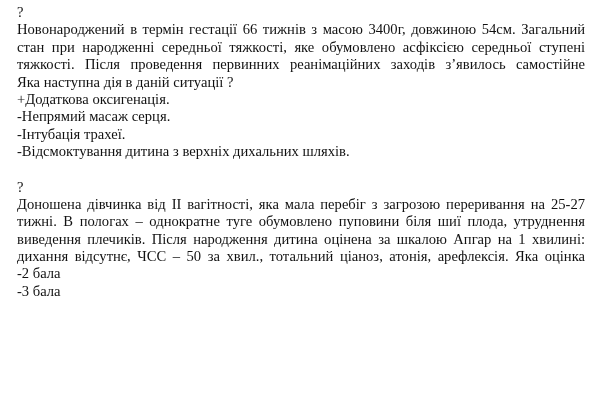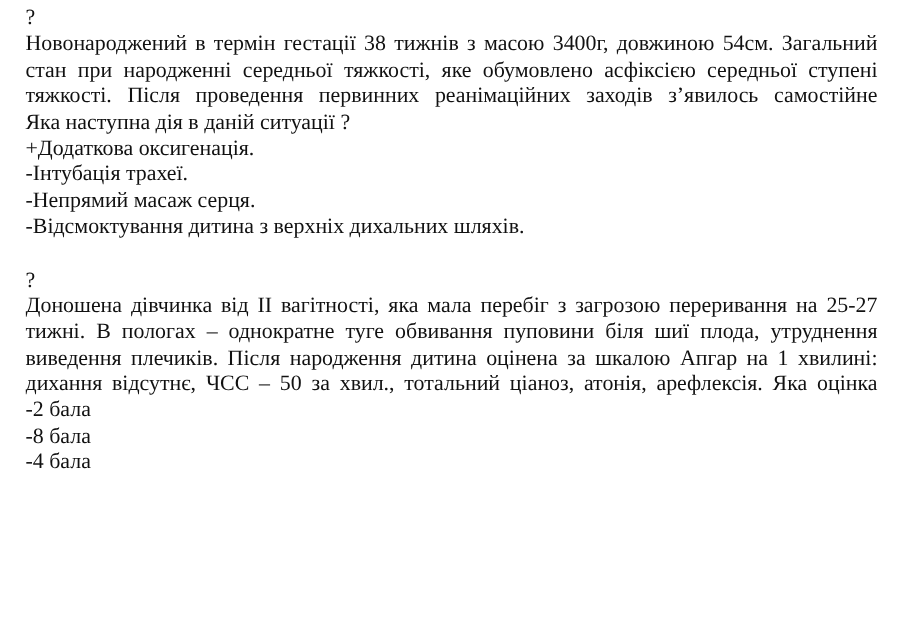--- a/index.html
+++ b/index.html
@@ -11,35 +11,34 @@
   .gap { height:18px; }
 </style>
 </head>
 <body>
 
 <div class="doc">
   <div style="height:4px"></div>
 
   <div>
     <div class="line">?</div>
-    <div class="just">Новонароджений  в термін гестації 38 тижнів з масою 3400г, довжиною 54см. Загальний</div>
+    <div class="just">Новонароджений  в термін гестації 66 тижнів з масою 3400г, довжиною 54см. Загальний</div>
     <div class="just">стан при народженні середньої тяжкості, яке обумовлено асфіксією середньої ступені</div>
     <div class="just">тяжкості. Після проведення первинних реанімаційних заходів з’явилось самостійне</div>
     <div class="line">Яка наступна дія  в даній ситуації ?</div>
     <div class="line">+Додаткова  оксигенація.</div>
+    <div class="line">-Непрямий масаж серця.</div>
     <div class="line">-Інтубація трахеї.</div>
-    <div class="line">-Непрямий масаж серця.</div>
     <div class="line">-Відсмоктування дитина з верхніх дихальних шляхів.</div>
   </div>
 
   <div class="gap"></div>
 
   <div>
     <div class="line">?</div>
     <div class="just">Доношена дівчинка від II вагітності, яка мала перебіг з загрозою переривання на 25-27</div>
-    <div class="just">тижні. В пологах – однократне туге обвивання пуповини біля шиї плода, утруднення</div>
+    <div class="just">тижні. В пологах – однократне туге обумовлено пуповини біля шиї плода, утруднення</div>
     <div class="just">виведення плечиків. Після народження дитина оцінена за шкалою Апгар на 1 хвилині:</div>
     <div class="just">дихання відсутнє, ЧСС – 50 за хвил., тотальний ціаноз, атонія, арефлексія. Яка оцінка</div>
     <div class="line">-2 бала</div>
-    <div class="line">-8 бала</div>
-    <div class="line">-4 бала</div>
+    <div class="line">-3 бала</div>
   </div>
 </div>
 
 </body></html>

